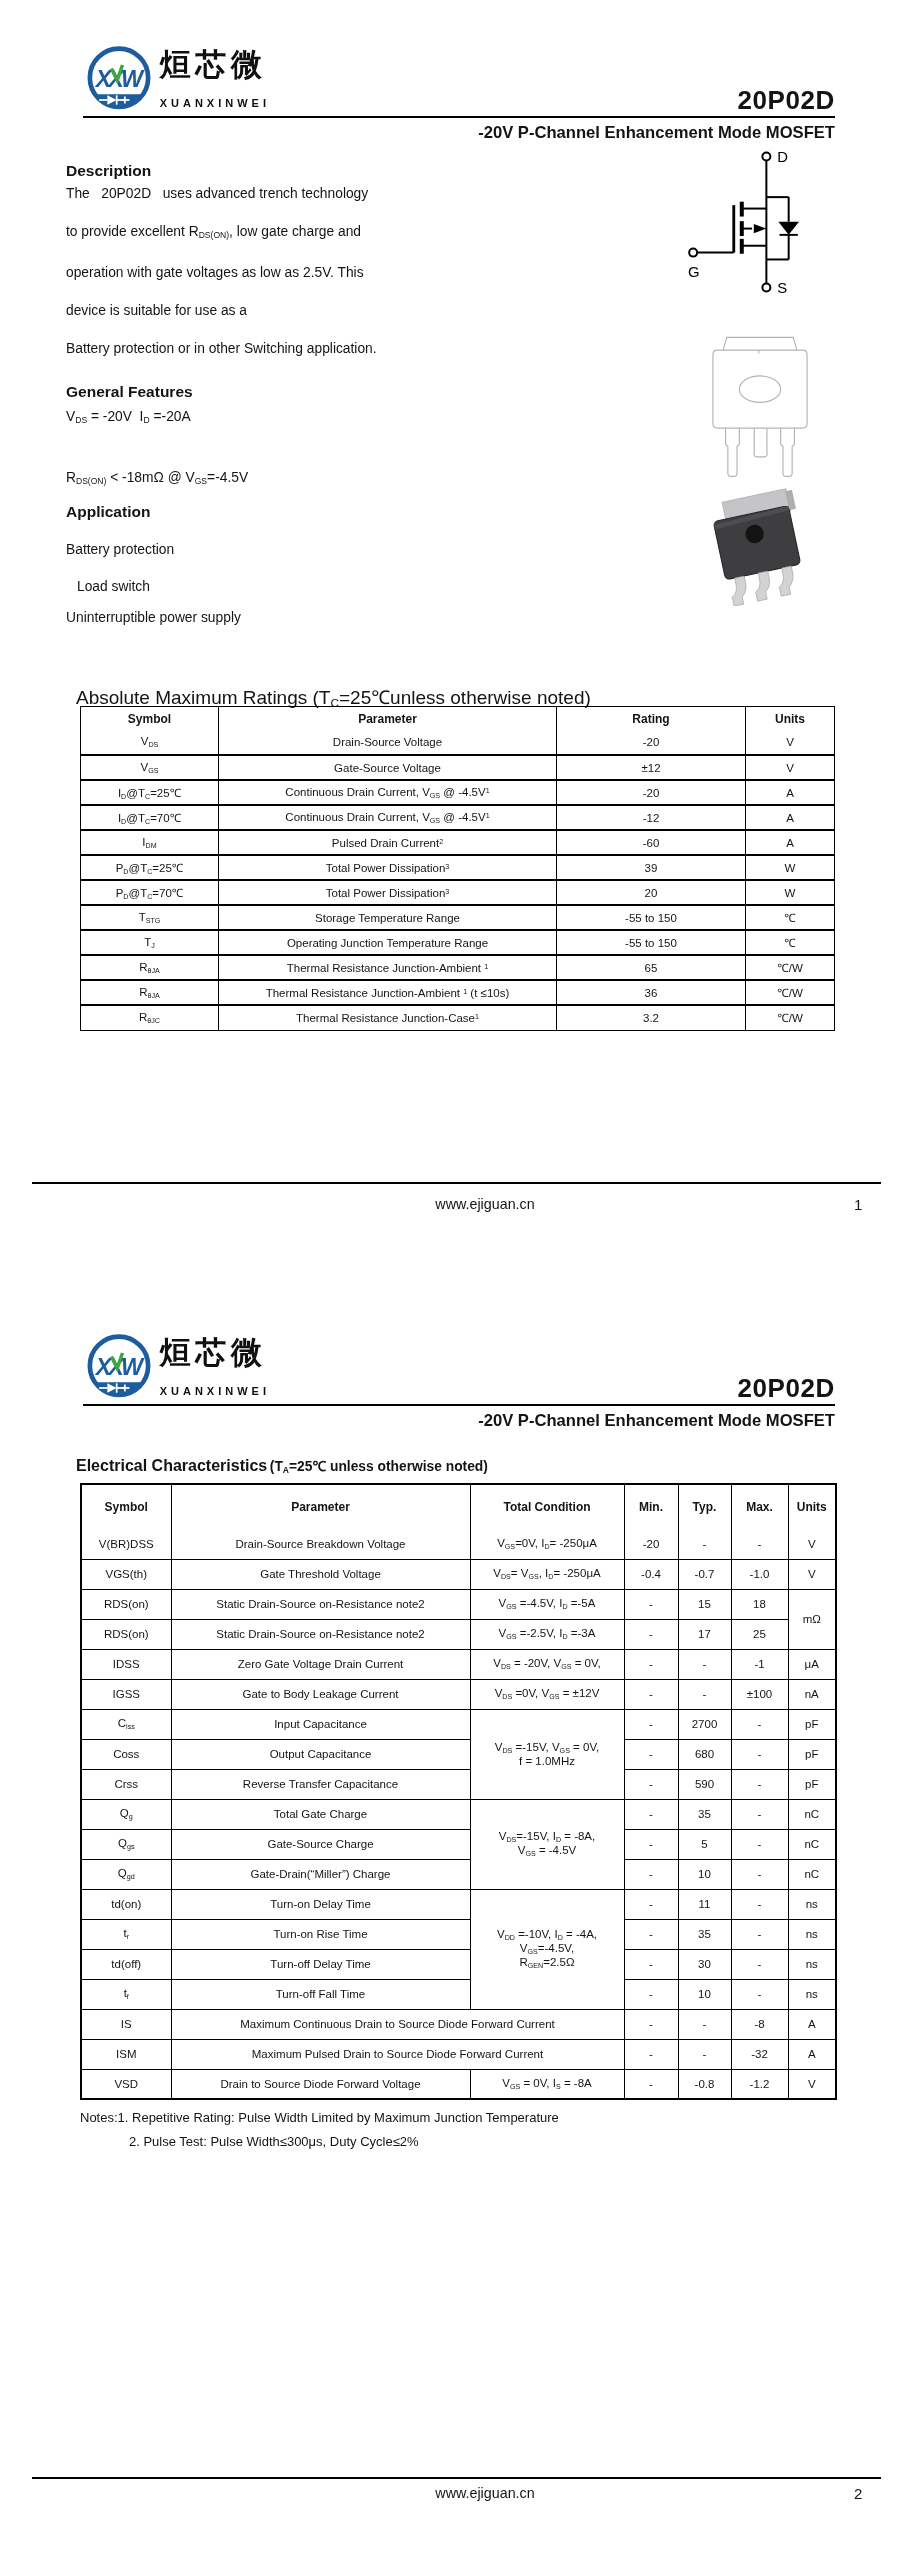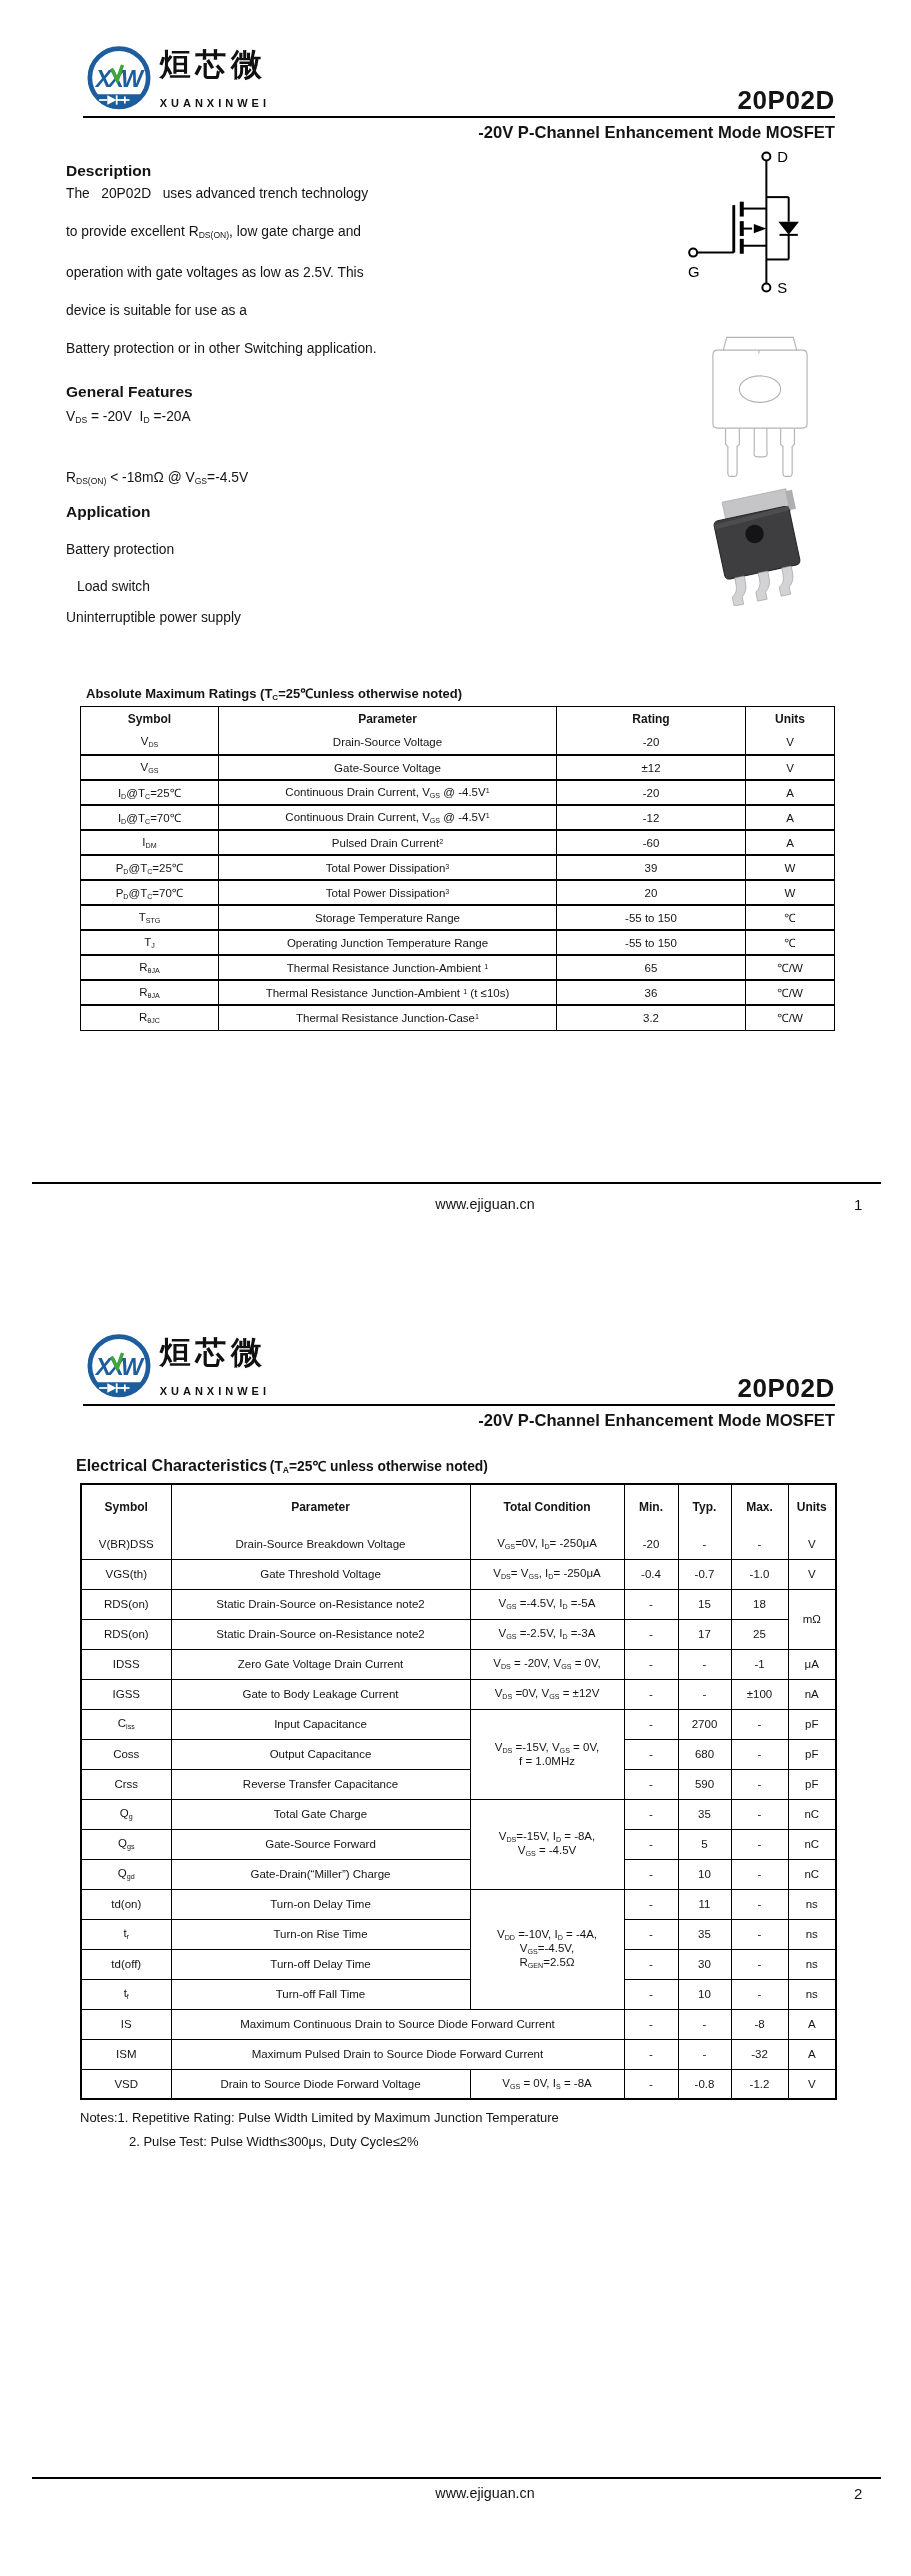--- a/index.html
+++ b/index.html
@@ -9,21 +9,21 @@
   .abs{position:absolute;}
   sub{font-size:62%;vertical-align:-0.28em;}
   sup{font-size:62%;vertical-align:0.45em;}
   .logo{display:flex;align-items:center;gap:5.7px;}
   .brand-cn{font-size:31px;font-weight:bold;letter-spacing:4.6px;line-height:1;color:#101010;}
   .brand-en{font-size:11px;font-weight:bold;letter-spacing:4px;color:#101010;margin-top:17px;}
   .part{font-size:26px;font-weight:bold;text-align:right;letter-spacing:0.6px;}
   .rule{height:2.3px;background:#000;}
   .subtitle{font-size:16.6px;font-weight:bold;text-align:right;}
   .h-sec{font-size:15.5px;font-weight:bold;}
-  .h-tbl{font-size:13px;font-weight:bold;margin-left:10px;}
+  .h-tbl{font-size:19px;font-weight:normal;}
   .bodyline{font-size:13.8px;line-height:38px;white-space:pre-wrap;}
   .tline{font-size:13.8px;line-height:19.5px;white-space:pre-wrap;}
   .note{font-size:13px;line-height:17px;white-space:pre-wrap;}
   .foot-url{font-size:14.3px;text-align:center;}
   .foot-num{font-size:15px;}
   table{border-collapse:collapse;table-layout:fixed;width:754px;}
   td,th{padding:0 2.3px;text-align:center;vertical-align:middle;overflow:hidden;}
   .t1{border:1.7px solid #000;}
   .t1 th{font-size:12px;font-weight:bold;}
   .t1 td{font-size:11.5px;}
@@ -378,21 +378,21 @@
               <td>Q<sub>g</sub></td>
               <td>Total Gate Charge</td>
               <td rowspan="3">V<sub>DS</sub>=-15V, I<sub>D</sub> = -8A,<br>V<sub>GS</sub> = -4.5V</td>
               <td>-</td>
               <td>35</td>
               <td>-</td>
               <td>nC</td>
             </tr>
           <tr>
               <td>Q<sub>gs</sub></td>
-              <td>Gate-Source Forward</td>
+              <td>Gate-Source Charge</td>
               <td>-</td>
               <td>5</td>
               <td>-</td>
               <td>nC</td>
             </tr>
           <tr>
               <td>Q<sub>gd</sub></td>
               <td>Gate-Drain(“Miller”) Charge</td>
               <td>-</td>
               <td>10</td>

